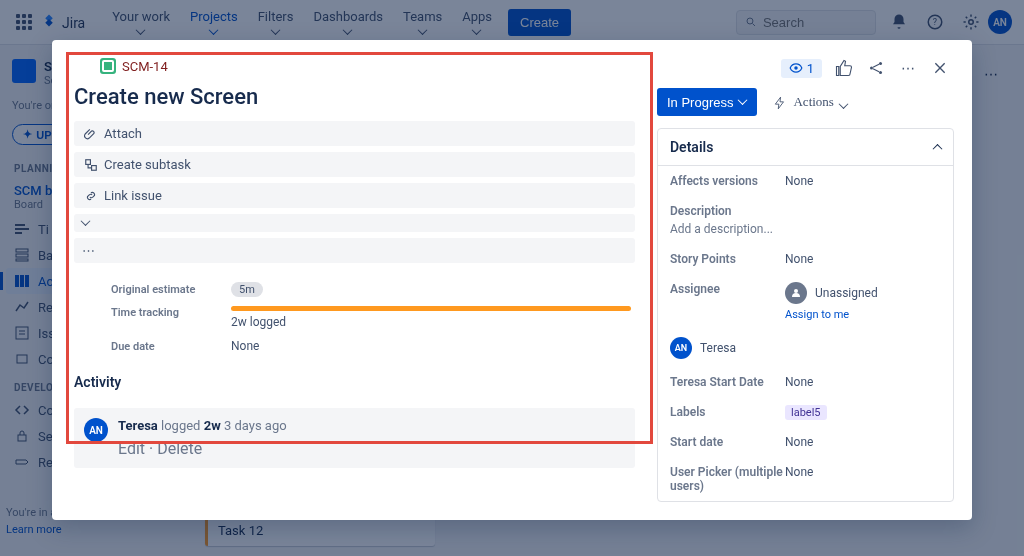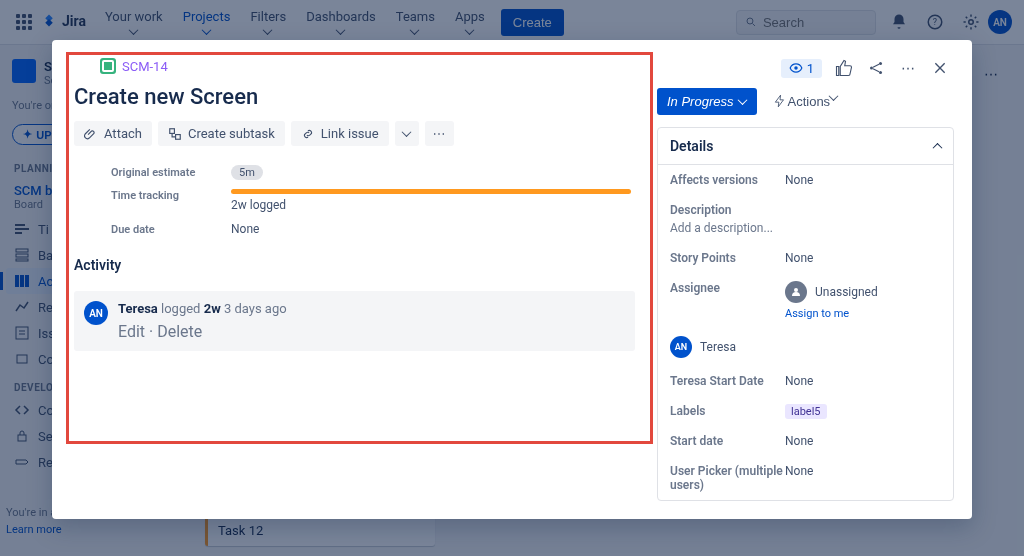--- a/index.html
+++ b/index.html
@@ -3,21 +3,21 @@
 <meta charset="utf-8">
 <style>
   * { box-sizing: border-box; margin: 0; padding: 0; }
   body { font-family: -apple-system, BlinkMacSystemFont, "Segoe UI", Roboto, sans-serif; font-size: 14px; color: #172B4D; background: #f4f5f7; width: 1024px; height: 556px; overflow: hidden; position: relative; }
 
   
   .topnav { height: 45px; background: #fff; border-bottom: 1px solid #dfe1e6; display: flex; align-items: center; padding: 0 12px; gap: 4px; }
   .app-switcher { width: 24px; height: 24px; display:flex; align-items:center; justify-content:center; }
   .dots9 { display: grid; grid-template-columns: repeat(3,4px); grid-template-rows: repeat(3,4px); gap: 2px; }
   .dots9 span { background:#42526e; width:4px; height:4px; border-radius:1px; }
-  .jira-logo { display:flex; align-items:flex-start; gap:4px; font-weight:700; color:#253858; margin-right: 7px; }
+  .jira-logo { display:flex; align-items:flex-end; gap:4px; font-weight:400; color:#253858; margin-right: 15px; }
   .jira-logo svg { width:18px; height:18px; }
   .nav-item { padding: 6px 8px; color:#42526E; font-size: 13px; display:flex; align-items:center; gap:4px; cursor:pointer; border-radius:3px;flex-direction:column; }
   .nav-item.active { color:#0052CC; position:relative; }
   .nav-item.active::after { content:''; position:absolute; bottom:-13px; left:6px; right:6px; height:3px; background:#0052CC; }
   .chev { width:8px; height:8px; }
   .chev::before { content:''; display:block; width:6px; height:6px; border-right:1.5px solid currentColor; border-bottom:1.5px solid currentColor; transform:rotate(45deg) translate(-1px,-1px); }
   .create-btn { background:#0052CC; color:#fff; border:none; padding: 6px 12px; border-radius:3px; font-size:13px; font-weight:500; margin-left:4px; cursor:pointer; }
   .nav-spacer { flex:1; }
   .search-box { display:flex; align-items:center; gap:6px; background:#f4f5f7; border:1px solid #dfe1e6; border-radius:4px; padding:4px 8px; width:140px; }
   .search-box input { border:none; background:transparent; outline:none; font-size:13px; width:100%; }
@@ -49,25 +49,25 @@
   .task-card.orange { border-left:3px solid #FF991F; }
 
   
   .overlay { position:absolute; inset:0; background:rgba(9,30,66,0.54); display:flex; align-items:flex-start; justify-content:center; padding-top:40px;}
   .dialog { background:#fff; border-radius:4px; width:920px; max-height:480px; display:flex; flex-direction:column; box-shadow:0 8px 24px rgba(9,30,66,0.25); overflow:hidden;}
   .dlg-body { display:flex; flex:1; overflow:auto;}
   .dlg-left { flex:1.3; padding:18px 22px; position:relative;}
   .dlg-right { width:315px; padding:18px 18px 18px 0;}
   .redbox { position:absolute; top:12px; left:14px; right:4px; height:392px; border:3px solid #E2483D; pointer-events:none;}
 
-  .issue-key-row { display:flex; align-items:center; gap:6px; color:#8b5cf6; font-size:13px;padding-left:26px;}
+  .issue-key-row { display:flex; align-items:center; gap:6px; color:#7f1d1d; font-size:13px;padding-left:26px;}
   .issue-type-ico { width:16px; height:16px; background:#36B37E; border-radius:3px; display:flex; align-items:center; justify-content:center;}
   .issue-type-ico::after{content:''; width:8px; height:8px; border:2px solid #fff; border-radius:2px;}
   .issue-title { font-size:22px; font-weight:500; margin:10px 0 12px; color:#172B4D;}
-  .action-row { display:flex; gap:6px; margin-bottom:14px;}
+  .action-row { display:flex; gap:6px; margin-bottom:14px;flex-direction:column;}
   .chip { display:flex; align-items:center; gap:6px; background:#f4f5f7; border-radius:3px; padding:5px 10px; font-size:13px; color:#42526E; cursor:pointer;}
   .chip svg{width:14px;height:14px;}
   .chip.icon-only{padding:5px 8px;}
 
   .field-row { display:flex; align-items:center; font-size:12px; padding:5px 0;margin-left:37px;}
   .field-label { width:120px; color:#6B778C; font-weight:600; font-size:11px;}
   .field-val { color:#42526E; }
   .est-pill { background:#DFE1E6; color:#42526E; border-radius:10px; padding:1px 8px; font-size:11px;}
   .track-bar { height:5px; background:#FF991F; border-radius:3px; width:400px; margin-bottom:4px;}
 
@@ -83,22 +83,22 @@
   .log-meta { color:#6B778C; }
   .log-actions { font-size:16px; color:#6B778C; margin-top:6px;}
   .log-actions span{cursor:pointer;}
 
   
   .hdr-icons { display:flex; align-items:center; gap:12px; justify-content:flex-end; padding:0 4px 10px;}
   .watch-pill{ display:flex; align-items:center; gap:4px; background:#E6EFFC; color:#0052CC; padding:2px 8px; border-radius:3px; font-size:13px;}
   .hdr-ico{ width:20px; height:20px; color:#42526E; cursor:pointer; display:flex; align-items:center; justify-content:center;}
 
   .status-row{ display:flex; gap:8px; margin-bottom:12px;}
-  .status-btn{ background:#0052CC; color:#fff; border:none; padding:6px 10px; border-radius:3px; font-size:13px; font-weight:500; display:flex; align-items:center; gap:6px; cursor:pointer;font-style:italic;}
-  .actions-btn{ background:transparent; border:none; color:#42526E; font-size:13px; display:flex; align-items:flex-start; cursor:pointer; padding:6px 8px;}
+  .status-btn{ background:#0052CC; color:#fff; border:none; padding:6px 10px; border-radius:3px; font-size:13px; font-weight:500; display:flex; align-items:center; gap:6px; cursor:pointer;}
+  .actions-btn{ background:transparent; border:none; color:#42526E; font-size:13px; display:flex; align-items:flex-end; gap:6px; cursor:pointer; padding:6px 8px;font-family:Liberation Serif, serif;}
   .bolt{width:14px;height:14px;}
 
   .details-panel{ border:1px solid #dfe1e6; border-radius:4px;}
   .details-head{ display:flex; justify-content:space-between; align-items:center; padding:10px 12px; font-weight:600; font-size:14px; border-bottom:1px solid #dfe1e6; cursor:pointer;}
   .det-row{ display:flex; padding:8px 12px; font-size:12px;}
   .det-lab{ width:115px; color:#6B778C; font-weight:600;}
   .det-val{ color:#42526E;}
   .desc-ph{ color:#6B778C; cursor:text;}
   .assign-link{ color:#0052CC; font-size:11px; cursor:pointer; display:block; margin-top:4px;}
   .lozenge{ background:#EAE6FF; color:#403294; padding:1px 6px; border-radius:3px; font-size:11px;}

